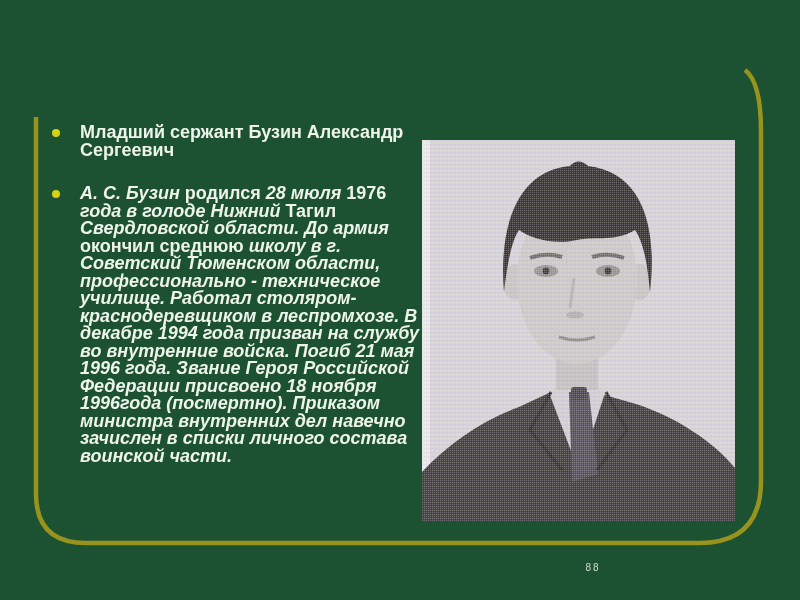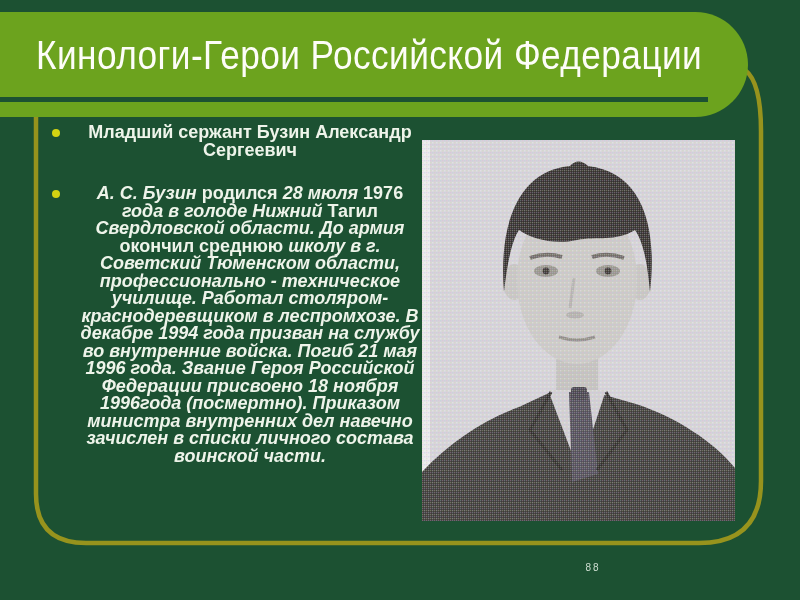--- a/index.html
+++ b/index.html
@@ -37,21 +37,21 @@
     transform:scaleX(0.88);transform-origin:left center;
     letter-spacing:0.5px;
   }
   .banner-divider{
     position:absolute;left:0;top:85px;width:708px;height:5px;
     background:var(--bg);
   }
   .content{
     position:absolute;left:52px;top:124px;width:368px;z-index:3;
   }
-  .bullet-item{display:flex;margin-bottom:26px;text-align:center;}
+  .bullet-item{display:flex;margin-bottom:26px;}
   .bullet-dot{
     flex:none;width:8px;height:8px;border-radius:50%;
     background:var(--bullet);margin-top:5px;
   }
   .bullet-text{
     padding-left:20px;
     color:var(--text);
     font-weight:700;
     font-size:18px;
     line-height:17.5px;
@@ -70,26 +70,20 @@
 </style>
 </head>
 <body>
 
 <div class="slide">
 
   <svg class="border-svg" width="800" height="600" viewBox="0 0 800 600" aria-hidden="true">
     <path d="M36 117 L36 494 Q36 543 86 543 L699 543 Q761 543 761 481 L761 131 Q761 82 745 70" fill="none" stroke="var(--border-line)" stroke-width="4.5"></path>
   </svg>
 
-  <div class="banner">
-    <div class="banner-title-row">
-      <div class="slide-title">Кинологи-Герои Российской Федерации</div>
-    </div>
-    <div class="banner-divider"></div>
-  </div>
 
   <div class="content">
     <div class="bullet-item intro">
       <span class="bullet-dot"></span>
       <div class="bullet-text">Младший сержант Бузин Александр Сергеевич</div>
     </div>
     <div class="bullet-item bio">
       <span class="bullet-dot"></span>
       <div class="bullet-text"><span class="it">А. С. Бузин </span><span class="up">родился </span><span class="it">28 мюля </span><span class="up">1976 </span><span class="it">года в голоде Нижний </span><span class="up">Тагил </span><span class="it">Свердловской области. До армия </span><span class="up">окончил среднюю </span><span class="it">школу в г. Советский Тюменском области, профессионально - техническое училище. Работал столяром-краснодеревщиком в леспромхозе. В декабре 1994 года призван на службу во внутренние войска. Погиб 21 мая 1996 года. Звание Героя Российской Федерации присвоено 18 ноября 1996года (посмертно). Приказом министра внутренних дел навечно зачислен в списки личного состава воинской части.</span></div>
     </div>

